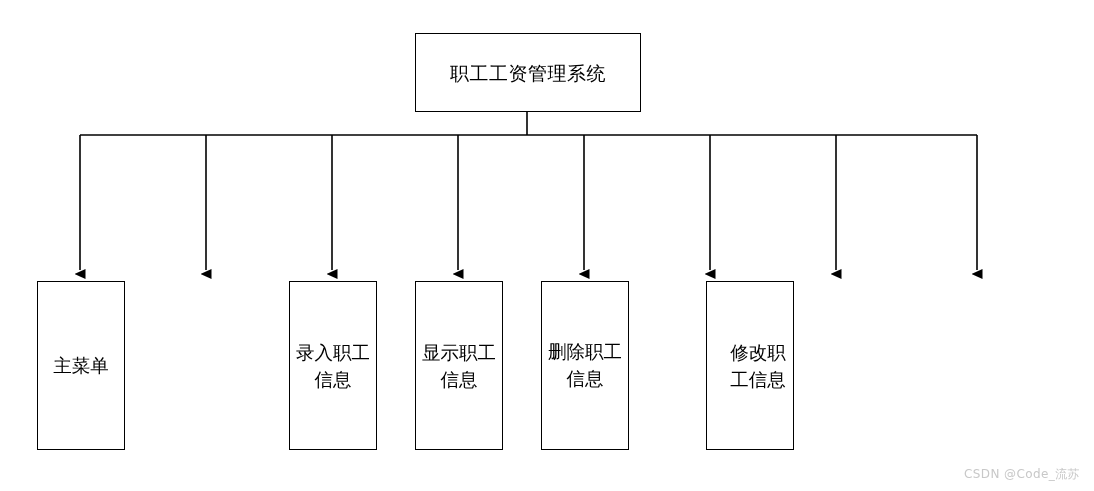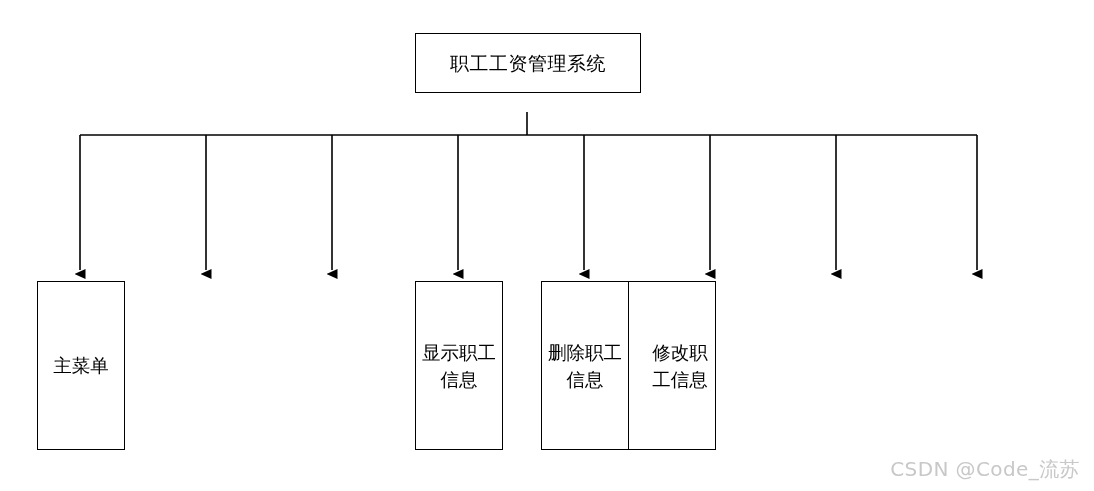--- a/index.html
+++ b/index.html
@@ -35,50 +35,50 @@
     align-items: center;
     justify-content: center;
     text-align: center;
     color: #000000;
     z-index: 2;
   }
   .root-node {
     left: 415px;
     top: 33px;
     width: 226px;
-    height: 60px;
+    height: 79px;
     font-size: 19px;
     line-height: 26px;
     letter-spacing: 0.5px;
   }
   .leaf-node {
     top: 281px;
     width: 88px;
     height: 169px;
     font-size: 18.5px;
     line-height: 27px;
   }
   .leaf-label {
     display: block;
     padding: 0 4px;
     word-break: break-all;
   }
   .leaf-0 { left: 37px; justify-content: center; }
   .leaf-1 { left: 163px; }
   .leaf-2 { left: 289px; }
   .leaf-3 { left: 415px; }
-  .leaf-4 { left: 541px; }
-  .leaf-5 { left: 628px; padding-left: 16px; }
+  .leaf-4 { left: 541px; font-family: Liberation Serif, serif; }
+  .leaf-5 { left: 706px; padding-left: 16px; }
   .leaf-6 { left: 792px; }
   .leaf-7 { left: 933px; }
   #watermark {
     position: absolute;
     right: 14px;
     bottom: 8px;
-    font-size: 20px;
+    font-size: 12px;
     color: #c8c8c8;
     letter-spacing: 0.4px;
     z-index: 3;
     white-space: nowrap;
   }
 </style>
 </head>
 <body>
 
 <div id="diagram-canvas">
@@ -104,20 +104,23 @@
     <line x1="977" y1="135" x2="977" y2="270" stroke="#000000" stroke-width="1.6" marker-end="url(#arrow-head)"></line>
   </svg>
 
   <div class="node-box root-node">
     <span class="root-label">职工工资管理系统</span>
   </div>
 
   <div class="node-box leaf-node leaf-0">
     <span class="leaf-label">主菜单</span>
   </div>
+  <div class="node-box leaf-node leaf-2">
+    <span class="leaf-label">录入职工信息</span>
+  </div>
   <div class="node-box leaf-node leaf-3">
     <span class="leaf-label">显示职工信息</span>
   </div>
   <div class="node-box leaf-node leaf-4">
     <span class="leaf-label">删除职工信息</span>
   </div>
   <div class="node-box leaf-node leaf-5">
     <span class="leaf-label">修改职工信息</span>
   </div>
 

